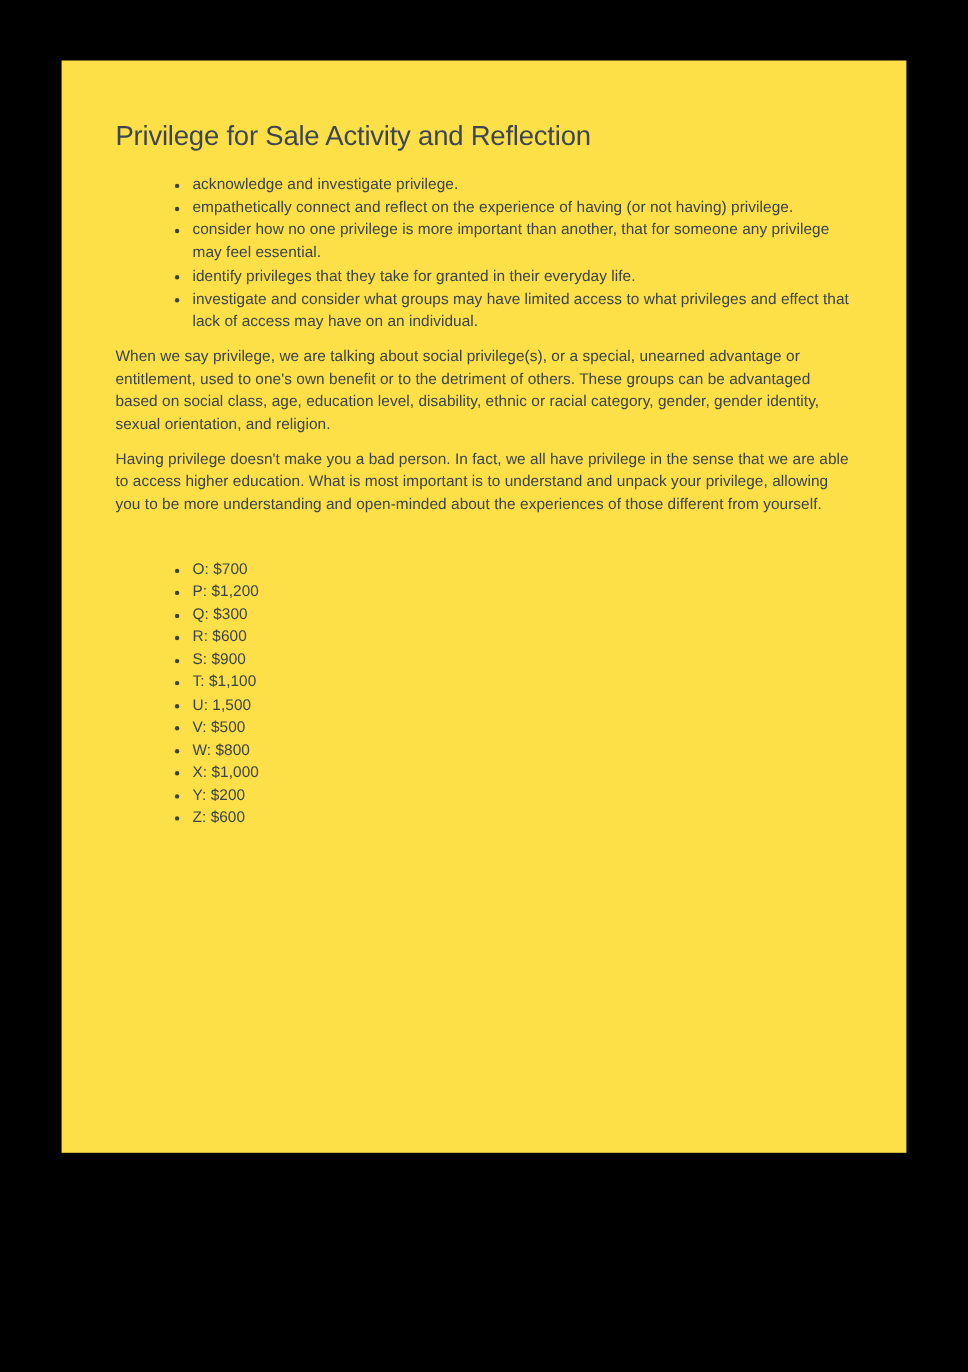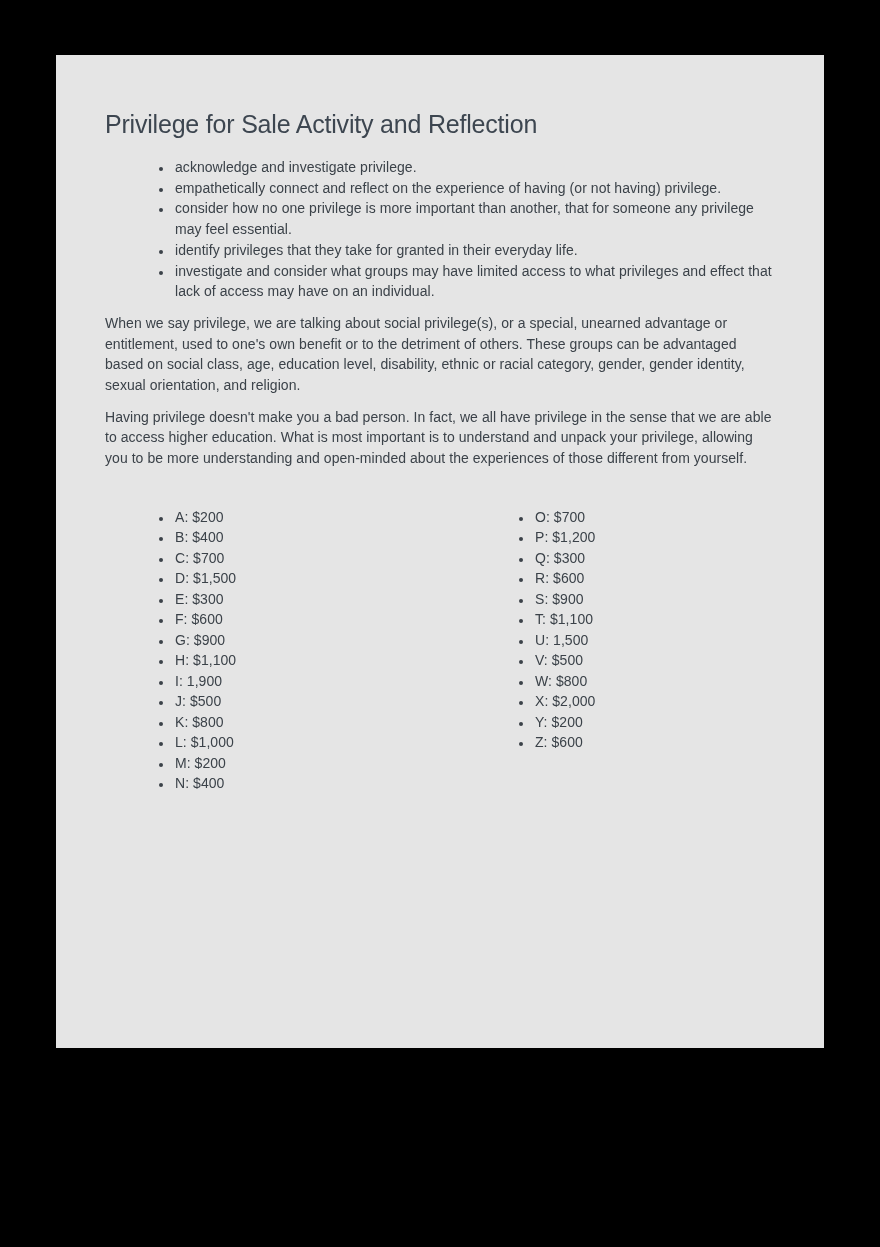--- a/index.html
+++ b/index.html
@@ -13,21 +13,21 @@
     position: relative;
     font-family: "Liberation Sans", sans-serif;
     overflow: hidden;
   }
   .paper {
     position: absolute;
     left: 56px;
     top: 55px;
     width: 768px;
     height: 993px;
-    background: #e5e5e5;
+    background: #fde047;
     box-sizing: border-box;
     padding: 50px 51px 0 49px;
     color: #3b4249;
   }
   h1.doc-title {
     font-size: 25px;
     font-weight: 400;
     letter-spacing: -0.2px;
     line-height: 38px;
     margin: 0 0 14px 0;
@@ -91,45 +91,29 @@
       <li>identify privileges that they take for granted in their everyday life.</li>
       <li>investigate and consider what groups may have limited access to what privileges and effect that lack of access may have on an individual.</li>
     </ul>
 
   <p class="doc-par">When we say privilege, we are talking about social privilege(s), or a special, unearned advantage or entitlement, used to one's own benefit or to the detriment of others. These groups can be advantaged based on social class, age, education level, disability, ethnic or racial category, gender, gender identity, sexual orientation, and religion.</p>
 
   <p class="doc-par">Having privilege doesn't make you a bad person. In fact, we all have privilege in the sense that we are able to access  higher education. What is most important is to understand and unpack your privilege, allowing you to be more understanding and open-minded about the experiences of those different from yourself.</p>
 
 
   <div class="money-columns">
-    <ul class="money-col">
-        <li>A: $200</li>
-        <li>B: $400</li>
-        <li>C: $700</li>
-        <li>D: $1,500</li>
-        <li>E: $300</li>
-        <li>F: $600</li>
-        <li>G: $900</li>
-        <li>H: $1,100</li>
-        <li>I: 1,900</li>
-        <li>J: $500</li>
-        <li>K: $800</li>
-        <li>L: $1,000</li>
-        <li>M: $200</li>
-        <li>N: $400</li>
-      </ul>
     <ul class="money-col money-col-right">
         <li>O: $700</li>
         <li>P: $1,200</li>
         <li>Q: $300</li>
         <li>R: $600</li>
         <li>S: $900</li>
         <li>T: $1,100</li>
         <li>U: 1,500</li>
         <li>V: $500</li>
         <li>W: $800</li>
-        <li>X: $2,000</li>
+        <li>X: $1,000</li>
         <li>Y: $200</li>
         <li>Z: $600</li>
       </ul>
   </div>
 
 </div>
 
 </body></html>

